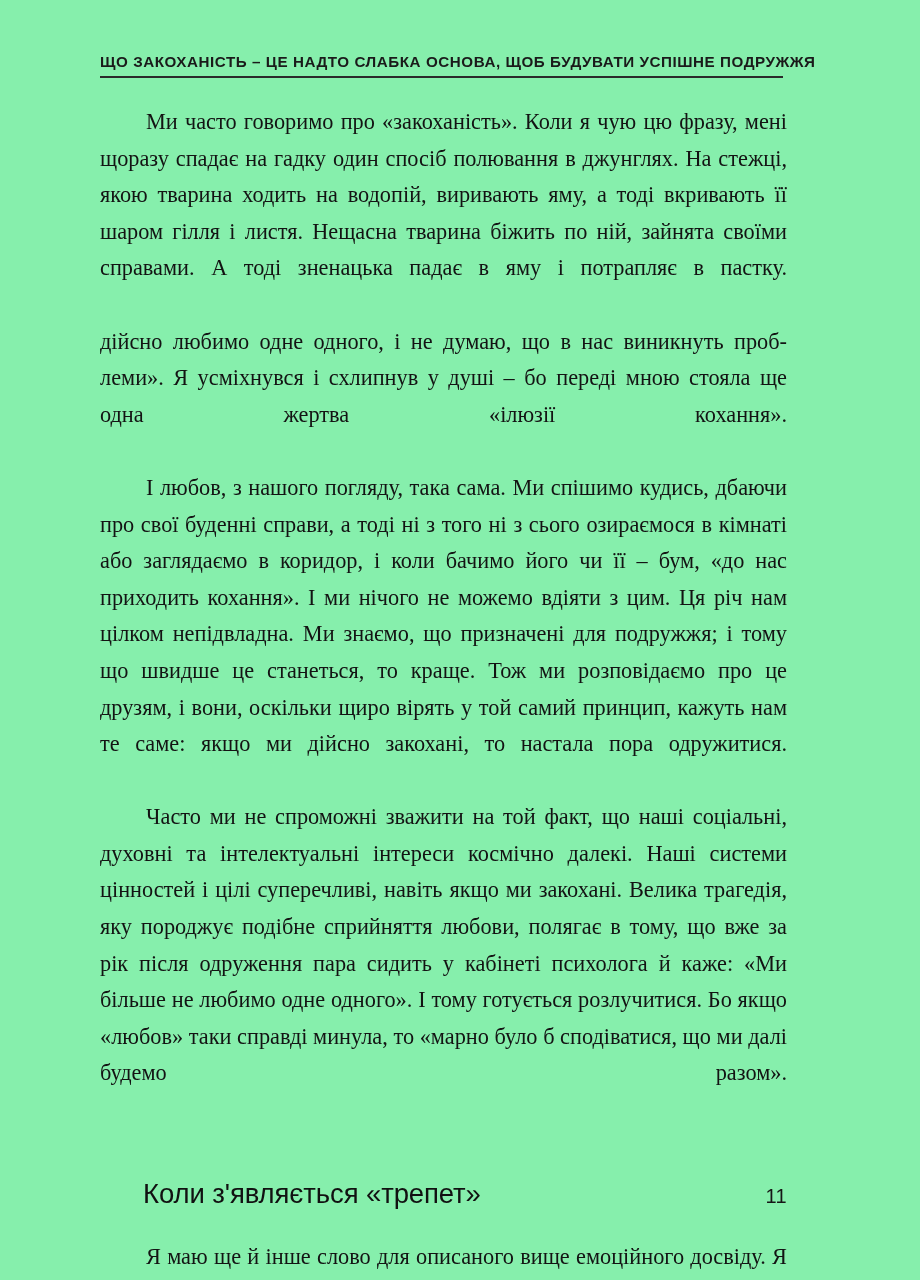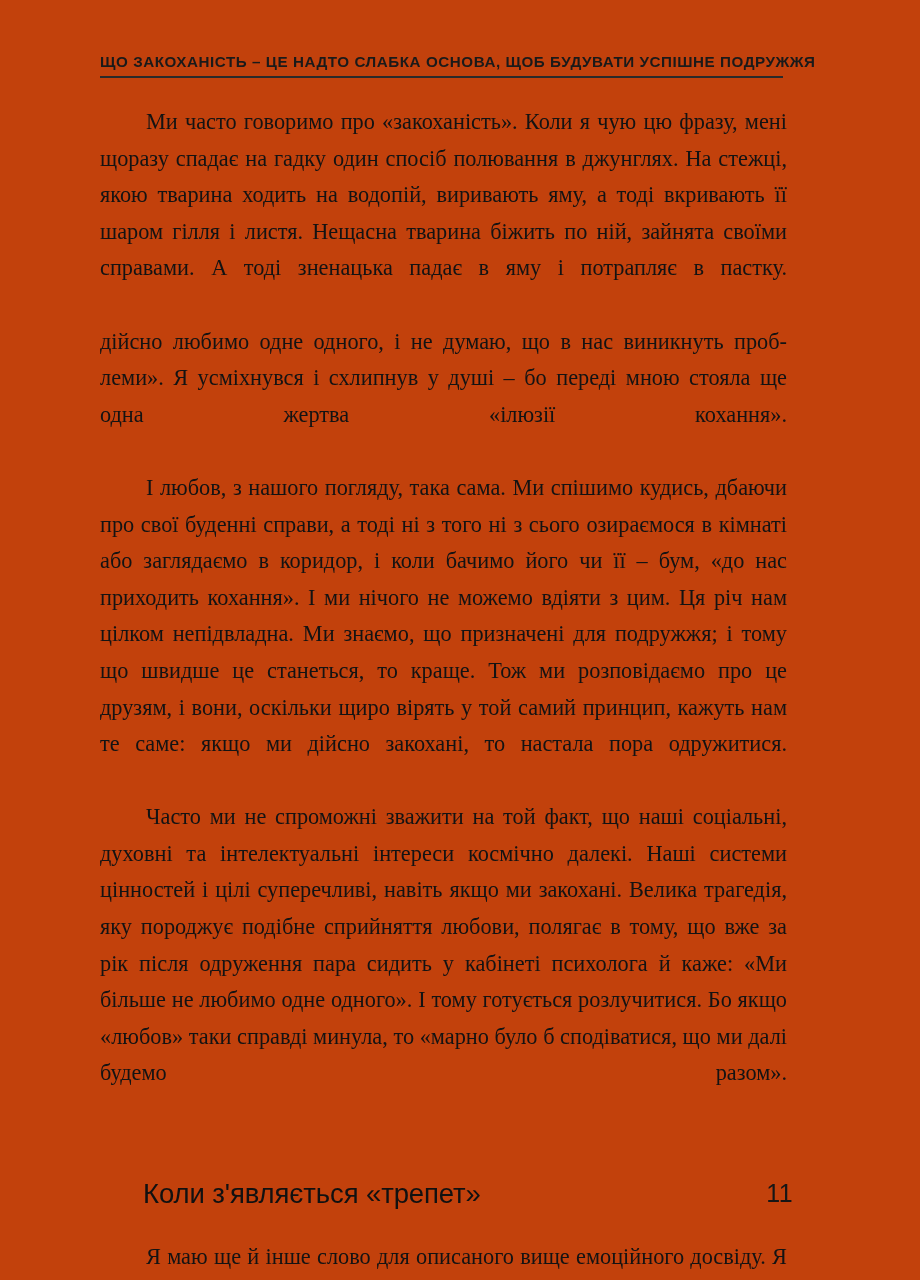--- a/index.html
+++ b/index.html
@@ -14,21 +14,21 @@
     position: relative;
     overflow: hidden;
     font-family: "Liberation Serif", "DejaVu Serif", serif;
     color: #161616;
     -webkit-font-smoothing: antialiased;
   }
 
   .page {
     position: absolute;
     inset: 0;
-    background: #c2410c;
+    background: #86efac;
   }
 
   
   .running-head {
     position: absolute;
     left: 100px;
     top: 52px;
     width: 686px;
   }
   .running-head-text {
@@ -89,24 +89,24 @@
     margin-left: 43px;
     line-height: 34px;
   }
 
   .gap-before-heading { height: 40px; }
   .gap-after-heading  { height: 20px; }
 
   
   .folio {
     position: absolute;
-    right: 127px;
+    right: 133px;
     bottom: 72px;
     font-family: "Liberation Sans", "DejaVu Sans", sans-serif;
-    font-size: 25px;
+    font-size: 20px;
     color: #161616;
     letter-spacing: 0.4px;
   }
 </style>
 </head>
 <body>
 
 <div class="page">
 
   <header class="running-head">

